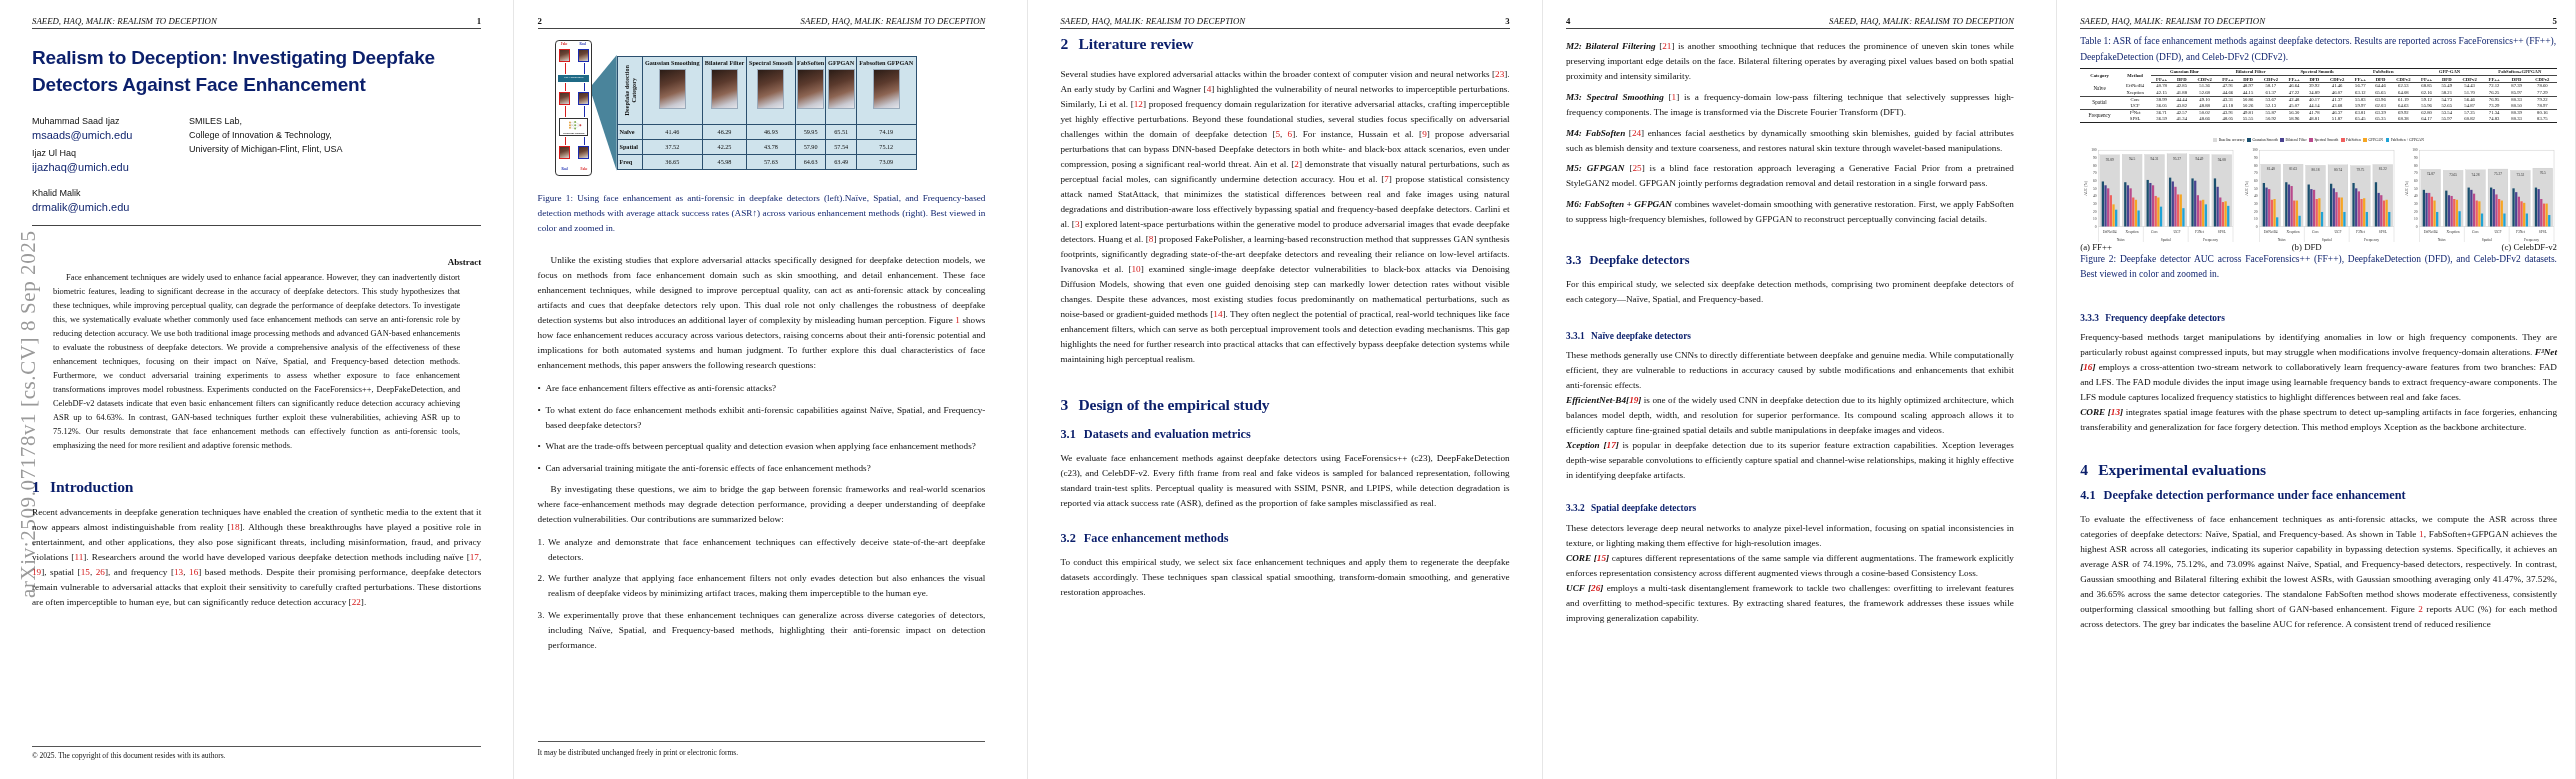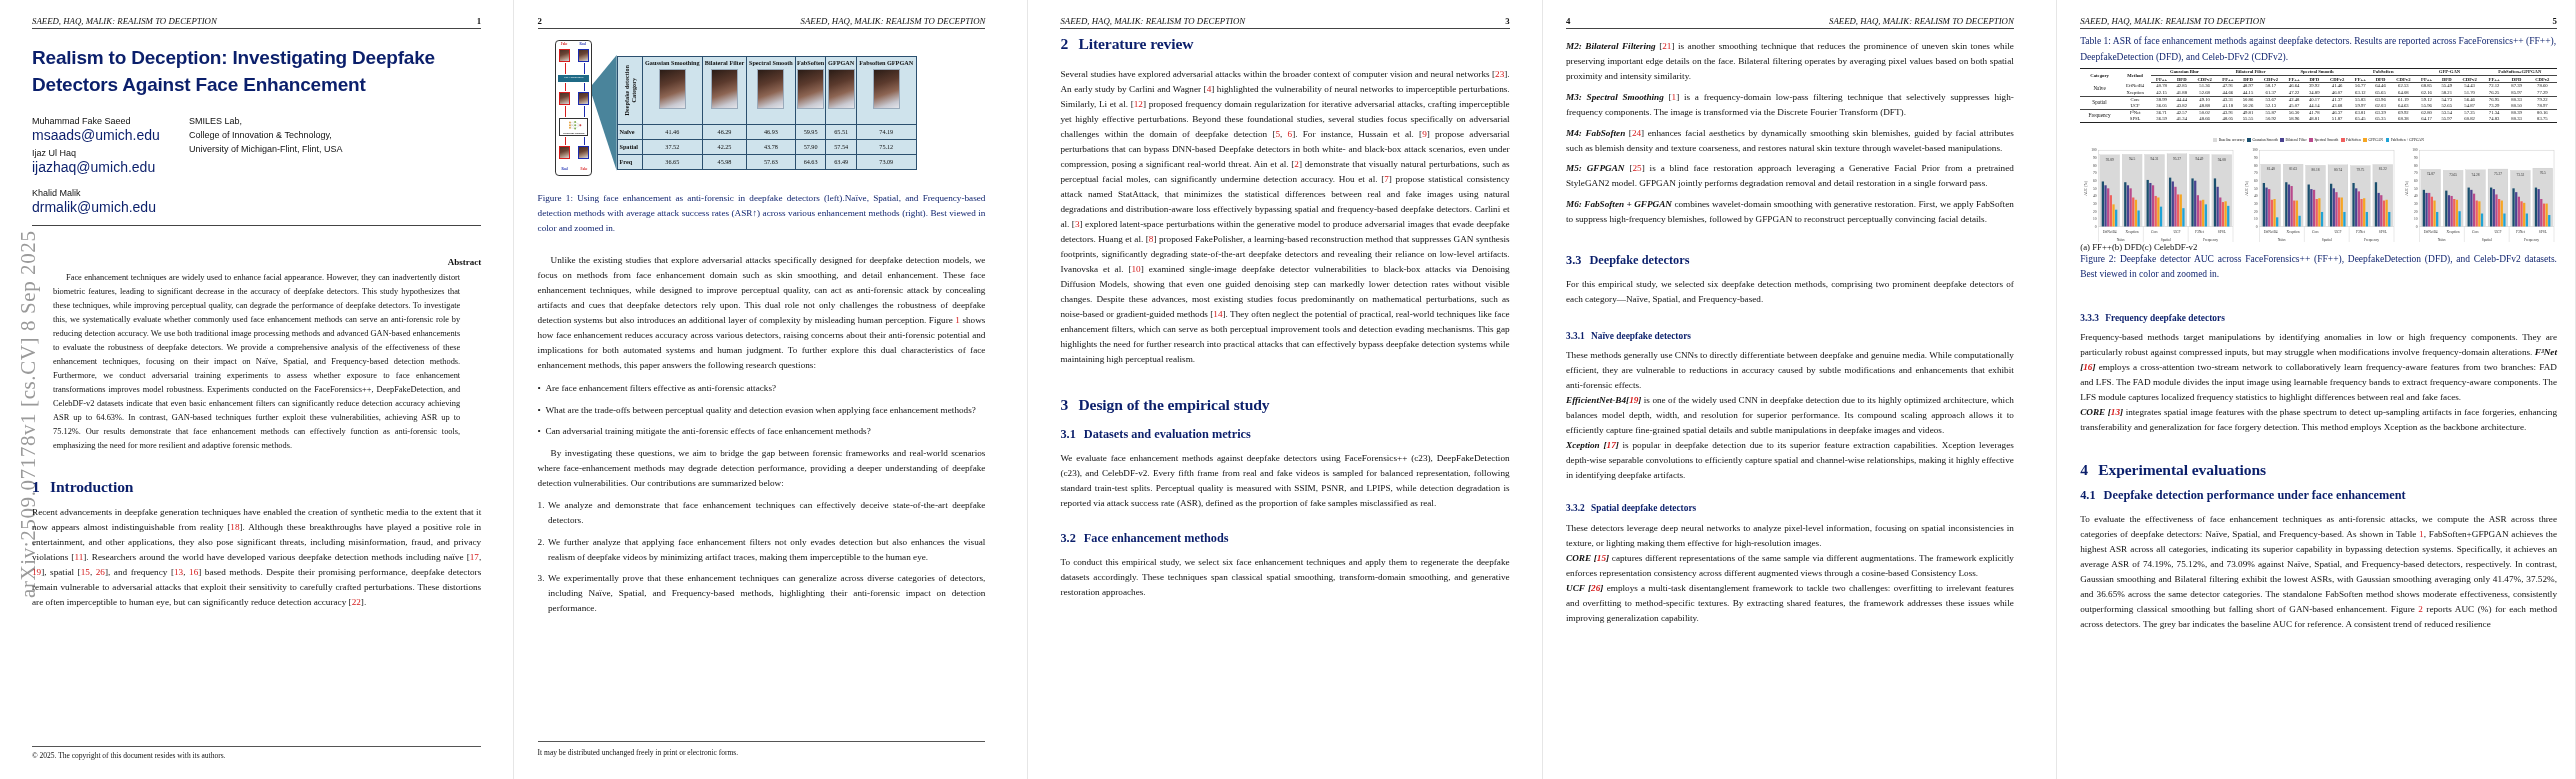--- a/index.html
+++ b/index.html
@@ -11,21 +11,21 @@
 .page.even .inner{left:23.4px;right:42px}
 .runhead{position:absolute;left:0;right:0;top:15.6px;height:13px;font-style:italic;font-size:8.8px;display:flex;justify-content:space-between;border-bottom:0.6px solid #444;padding-bottom:2.6px}
 .runhead .pn{font-style:normal;font-weight:bold}
 .body{position:absolute;left:0;right:0;top:35px}
 p{font-size:9.2px;line-height:15px;text-align:justify;hyphens:auto}
 .ind{text-indent:13px}
 .ref{color:#d41a1a}
 h1.title{font-family:"Liberation Sans","DejaVu Sans",sans-serif;color:#0b1f6b;font-size:19px;line-height:27px;font-weight:bold;margin-top:13px;letter-spacing:-0.2px}
 .authors{display:flex;margin-top:15.6px;font-family:"Liberation Sans","DejaVu Sans",sans-serif;font-size:9px;line-height:14.3px}
 .authors .col1{width:157px}
-.authors .mail{color:#0b1f6b;font-size:14px}
+.authors .mail{color:#0b1f6b;font-size:11px}
 .hr{border-top:0.6px solid #444;margin-top:10.4px}
 .abs-h{text-align:right;font-weight:bold;font-size:9px;margin-top:31px;margin-bottom:3.9px}
 .abstract{margin:0 21px;font-size:8.4px;line-height:14px}
 h2.sec{color:#0b1f6b;font-size:15.6px;font-weight:bold;margin:22px 0 9px 0;letter-spacing:-0.1px}
 h2.sec .num{display:inline-block;width:18px}
 h3.sub{color:#0b1f6b;font-size:12.3px;font-weight:bold;margin:19.5px 0 9px 0}
 h3.sub .num{display:inline-block;width:23.4px}
 h4.subsub{color:#0b1f6b;font-size:9.4px;font-weight:bold;margin:19.5px 0 7.8px 0}
 h4.subsub .num{display:inline-block;width:25px}
 .footrule{position:absolute;left:0;right:0;border-top:0.6px solid #555}
@@ -59,39 +59,39 @@
 table.t1 th{font-weight:bold;padding:0.6px 0.6px;text-align:center}
 table.t1 td{padding:0.3px 0.6px;text-align:center;line-height:5.6px}
 table.t1 .grp{border-bottom:0.5px solid #444}
 table.t1 .hdr2 th{border-bottom:0.5px solid #444}
 table.t1 tr.sep td{border-top:0.5px solid #444}
 
 .legend{display:flex;justify-content:center;gap:2.6px;font-size:3.6px;margin-top:14.3px;align-items:center}
 .legend .sw{display:inline-block;width:3.9px;height:4.5px;margin-right:1.3px;vertical-align:middle}
 .charts{display:flex;justify-content:space-between;margin-top:2.6px}
 .chart svg{display:block}
-.subcap{display:flex;justify-content:flex-start;font-size:8.8px;margin-top:0}
+.subcap{display:flex;justify-content:space-between;font-size:8.8px;margin-top:0}
 </style>
 </head>
 <body>
 
 <div class="pages">
 
 <div class="page odd">
   <div class="arxiv">arXiv:2509.07178v1  [cs.CV]  8 Sep 2025</div>
   <div class="inner">
     <div class="runhead">
       <span>SAEED, HAQ, MALIK: REALISM TO DECEPTION</span>
       <span class="pn">1</span>
     </div>
     <div class="body" style="top:31px">
       <h1 class="title">Realism to Deception: Investigating Deepfake Detectors Against Face Enhancement</h1>
       <div class="authors">
         <div class="col1">
-          <div>Muhammad Fake Saeed</div>
+          <div>Muhammad Saad Ijaz</div>
           <div class="mail">msaads@umich.edu</div>
           <div style="margin-top:3.9px">Ijaz Ul Haq</div>
           <div class="mail">ijazhaq@umich.edu</div>
           <div style="margin-top:11px">Khalid Malik</div>
           <div class="mail">drmalik@umich.edu</div>
         </div>
         <div>
           <div>SMILES Lab,</div>
           <div>College of Innovation &amp; Technology,</div>
           <div>University of Michigan-Flint, Flint, USA</div>
@@ -200,20 +200,21 @@
                   <td>63.49</td>
                   <td>73.09</td>
                 </tr>
         </tbody>
             </table>
       </div>
       <p class="caption" style="margin-top:11.7px">Figure 1:  Using face enhancement as anti-forensic in deepfake detectors (left).Naïve, Spatial, and Frequency-based detection methods with average attack success rates (ASR↑) across various enhancement methods (right). Best viewed in color and zoomed in.</p>
       <p class="ind" style="margin-top:17px"><span>Unlike the existing studies that explore adversarial attacks specifically designed for deepfake detection models, we focus on methods from face enhancement domain such as skin smoothing, and detail enhancement. These face enhancement techniques, while designed to improve perceptual quality, can act as anti-forensic attack by concealing artifacts and cues that deepfake detectors rely upon. This dual role not only challenges the robustness of deepfake detection systems but also introduces an additional layer of complexity by misleading human perception. Figure </span><span class="ref">1</span><span> shows how face enhancement reduces accuracy across various detectors, raising concerns about their anti-forensic potential and implications for both automated systems and human judgment. To further explore this dual characteristics of face enhancement methods, this paper answers the following research questions:</span></p>
       <ul class="bul">
         <li>Are face enhancement filters effective as anti-forensic attacks?</li>
+        <li>To what extent do face enhancement methods exhibit anti-forensic capabilities against Naïve, Spatial, and Frequency-based deepfake detectors?</li>
         <li>What are the trade-offs between perceptual quality and detection evasion when applying face enhancement methods?</li>
         <li>Can adversarial training mitigate the anti-forensic effects of face enhancement methods?</li>
       </ul>
       <p class="ind">By investigating these questions, we aim to bridge the gap between forensic frameworks and real-world scenarios where face-enhancement methods may degrade detection performance, providing a deeper understanding of deepfake detection vulnerabilities. Our contributions are summarized below:</p>
       <ol class="num">
         <li><span class="n">1.</span><span>We analyze and demonstrate that face enhancement techniques can effectively deceive state-of-the-art deepfake detectors.</span></li>
         <li><span class="n">2.</span><span>We further analyze that applying face enhancement filters not only evades detection but also enhances the visual realism of deepfake videos by minimizing artifact traces, making them imperceptible to the human eye.</span></li>
         <li><span class="n">3.</span><span>We experimentally prove that these enhancement techniques can generalize across diverse categories of detectors, including Naïve, Spatial, and Frequency-based methods, highlighting their anti-forensic impact on detection performance.</span></li>
       </ol>
     </div>

